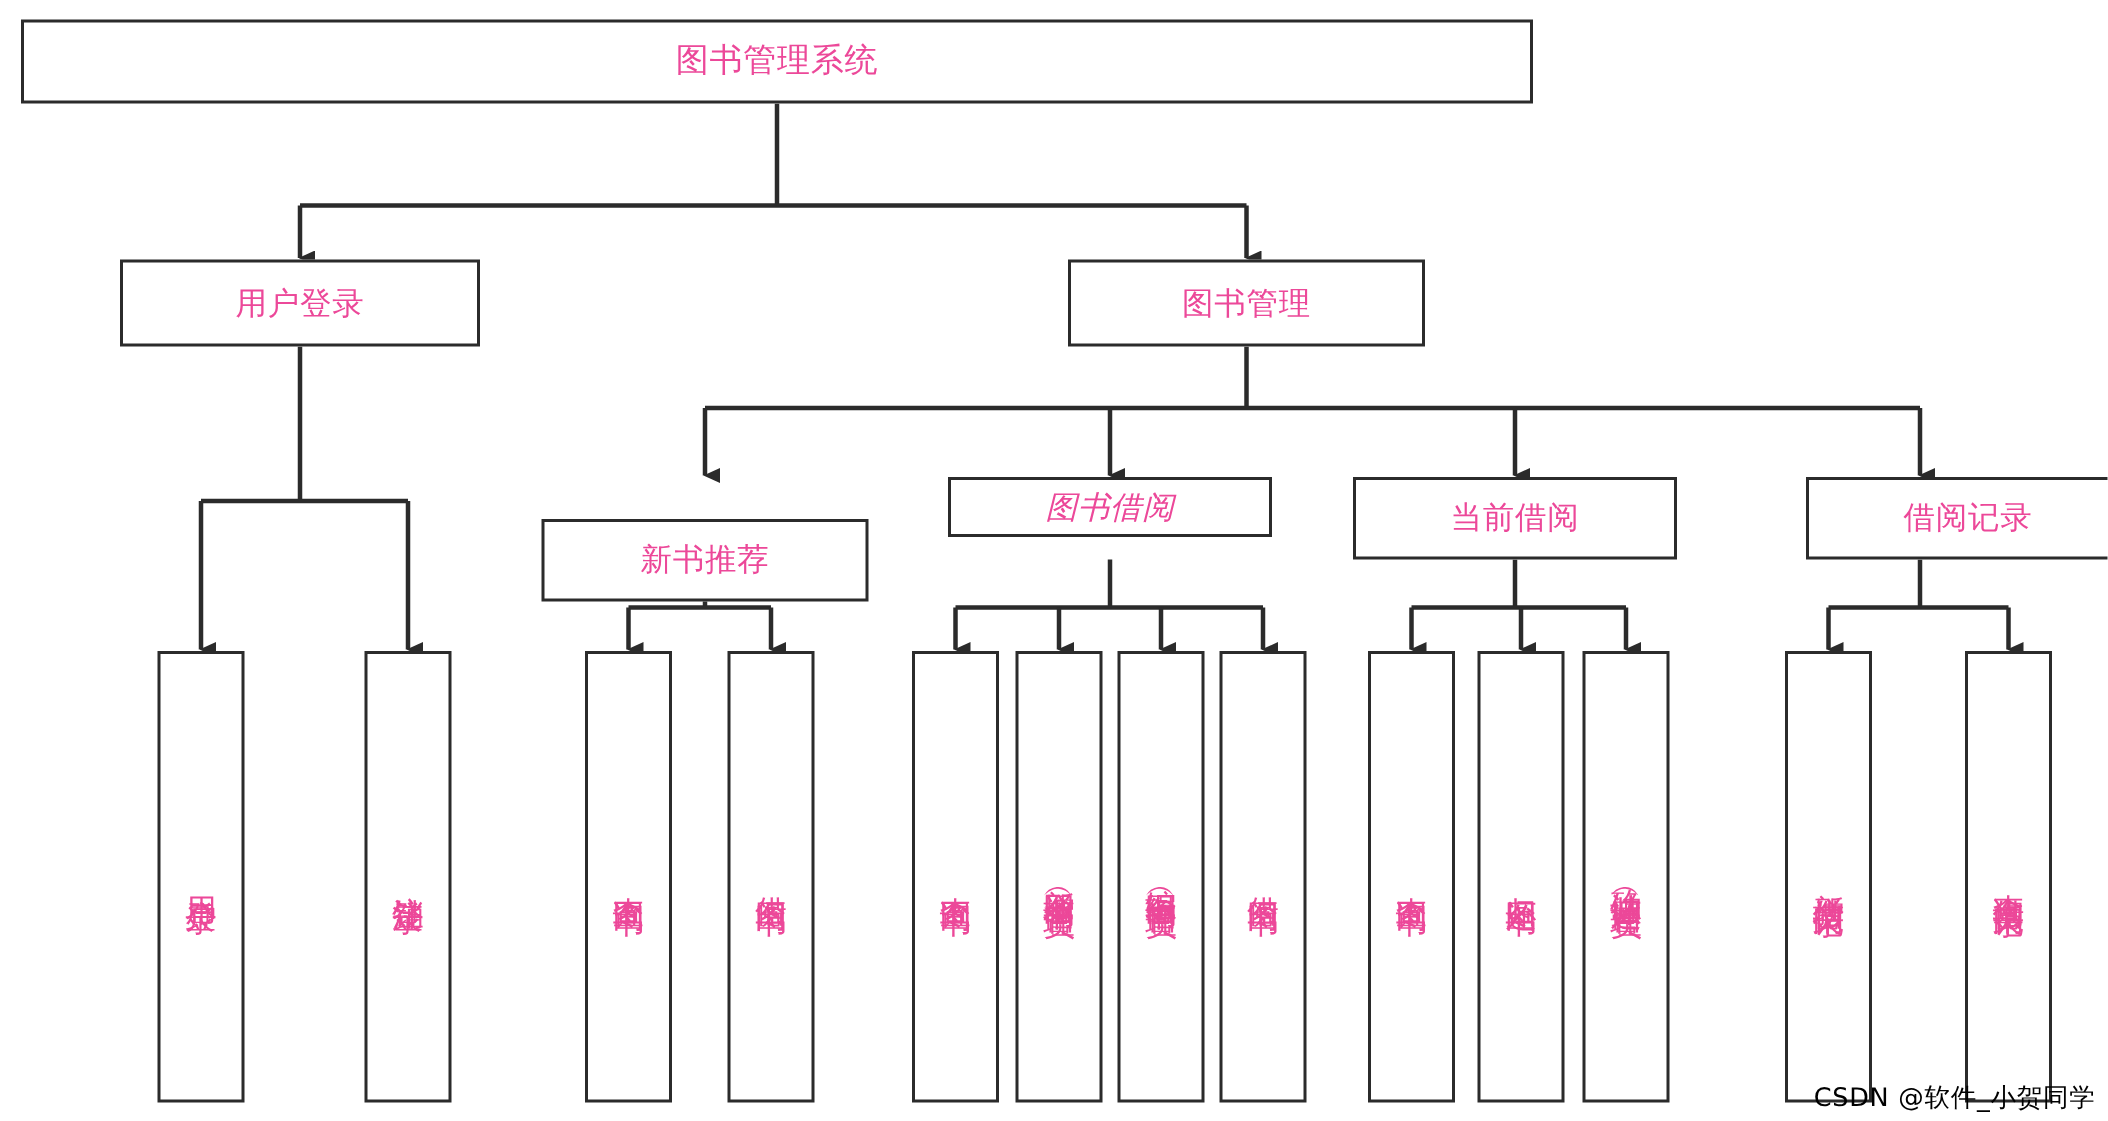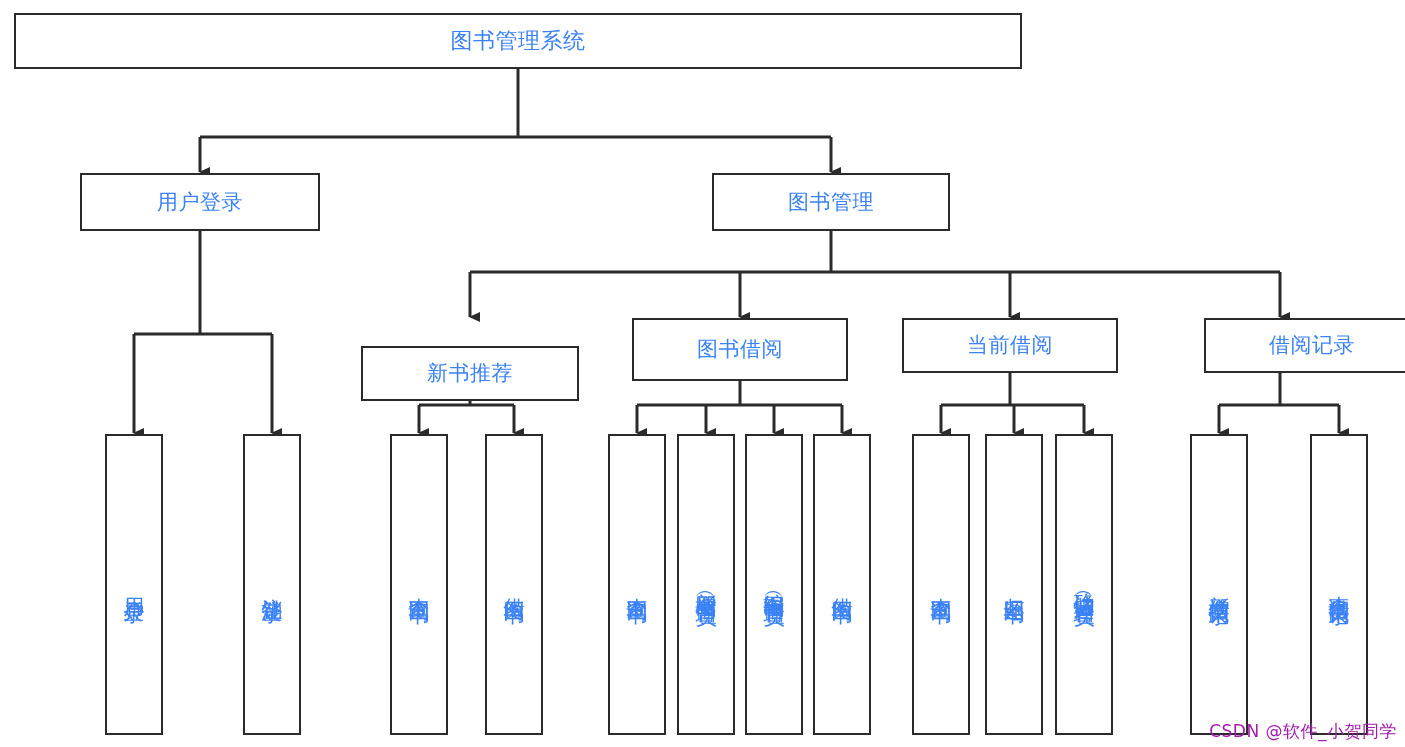--- a/index.html
+++ b/index.html
@@ -28,21 +28,21 @@
     pointer-events: none;
   }
   .node {
     position: absolute;
     box-sizing: border-box;
     border: 2px solid #2b2b2b;
     background: #ffffff;
     display: flex;
     align-items: center;
     justify-content: center;
-    color: #3b82f6;
+    color: #ec4899;
   }
   .node-label {
     display: block;
     text-align: center;
     line-height: 1.08;
     letter-spacing: 0.5px;
   }
   .node.horizontal .node-label {
     writing-mode: horizontal-tb;
     font-size: 21px;
@@ -54,21 +54,21 @@
     letter-spacing: 2px;
     line-height: 1.05;
     max-height: 285px;
   }
   .node.root .node-label { font-size: 22px; }
   #watermark {
     position: absolute;
     right: 8px;
     bottom: 4px;
     font-size: 17px;
-    color: #a21caf;
+    color: #000000;
     white-space: nowrap;
     letter-spacing: 0.5px;
     user-select: none;
   }
 </style>
 </head>
 <body>
 
 <div id="diagram-canvas">
   <svg id="svg-connectors" viewBox="0 0 1405 747">
@@ -118,21 +118,21 @@
     </div>
     <div class="node horizontal" style="left: 80px; top: 173px; width: 240px; height: 58px;">
       <span class="node-label">用户登录</span>
     </div>
     <div class="node horizontal" style="left: 712px; top: 173px; width: 238px; height: 58px;">
       <span class="node-label">图书管理</span>
     </div>
     <div class="node horizontal" style="left: 361px; top: 318px; width: 218px; height: 55px; margin-top: 28px;">
       <span class="node-label">新书推荐</span>
     </div>
-    <div class="node horizontal" style="left: 632px; top: 318px; width: 216px; height: 63px;">
+    <div class="node horizontal" style="left: 632px; top: 318px; width: 216px; height: 40px; font-style: italic;">
       <span class="node-label">图书借阅</span>
     </div>
     <div class="node horizontal" style="left: 902px; top: 318px; width: 216px; height: 55px;">
       <span class="node-label">当前借阅</span>
     </div>
     <div class="node horizontal" style="left: 1172px; top: 318px; width: 216px; height: 55px; margin-left: 32px;">
       <span class="node-label">借阅记录</span>
     </div>
     <div class="node vertical" style="left: 105px; top: 434px; width: 58px; height: 301px;">
       <span class="node-label">用户登录</span>

